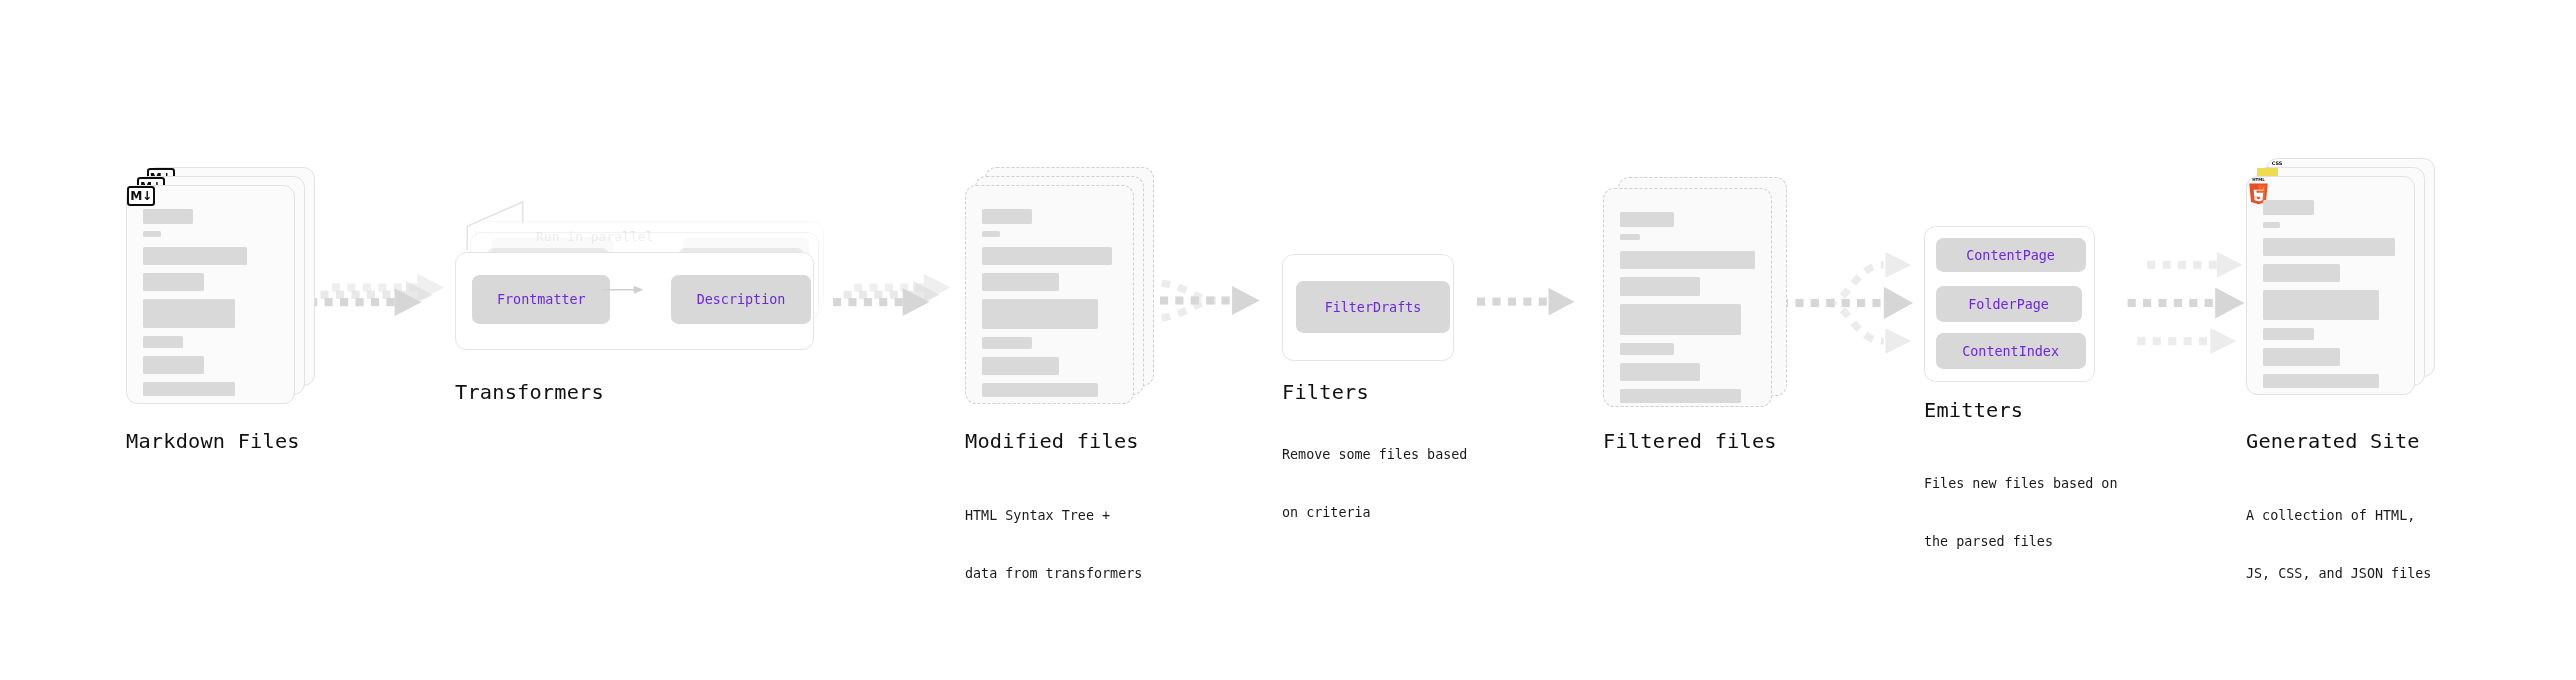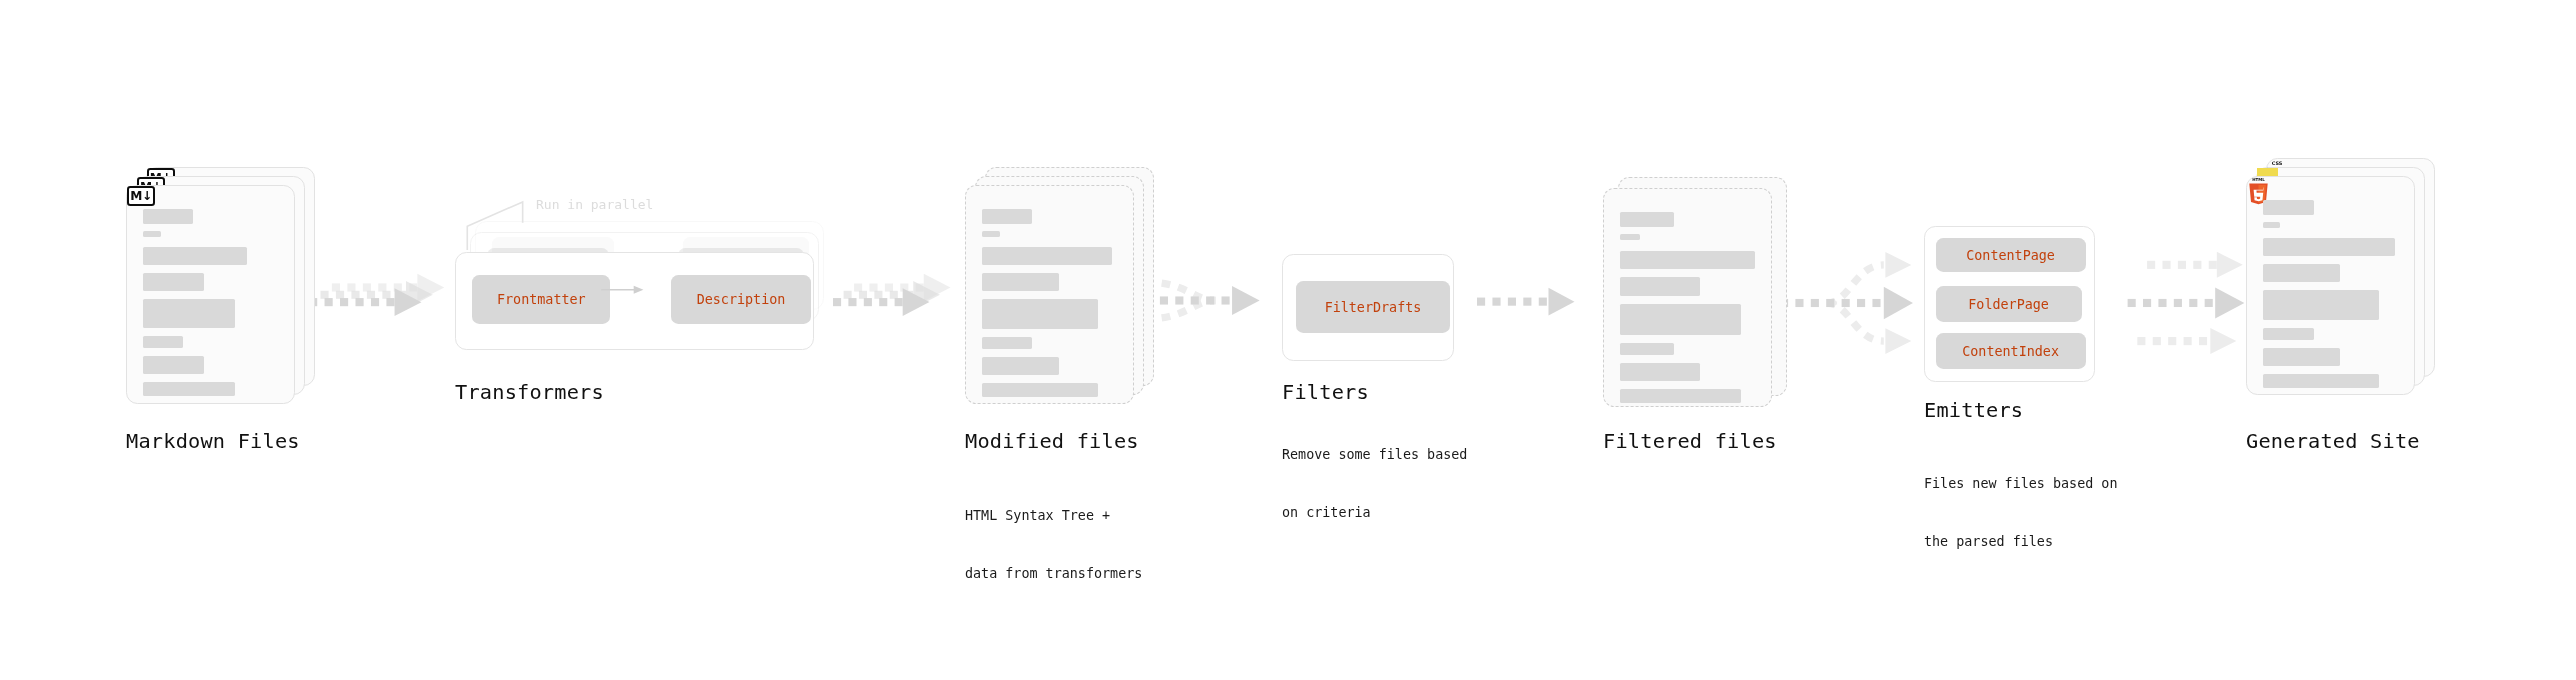--- a/index.html
+++ b/index.html
@@ -92,32 +92,33 @@
     border: 1.6px solid #e4e4e4;
     border-radius: 11.4px;
     background: #ffffff;
   }
   .pill {
     position: absolute;
     background: #d8d8d8;
     border-radius: 7.3px;
     display: flex; align-items: center; justify-content: center;
     font-size: 13.4px;
-    color: #c2410c;
+    color: #6d28d9;
     white-space: nowrap;
   }
   .ghost1 { opacity: 0.45; }
   .ghost2 { opacity: 0.22; }
 
   
   .parallel-label {
     position: absolute;
     font-size: 13px;
     color: #dcdcdc;
     white-space: nowrap;
+    margin-top: 32px;
   }
 
   svg { display: block; overflow: visible; }
   .arrowsvg { position: absolute; }
 </style>
 </head>
 <body>
 
 <div id="stage">
 
@@ -406,15 +407,19 @@
         <div class="bar" style="width:132px;height:18px;margin-bottom:8.1px;"></div>
         <div class="bar" style="width:77px;height:18px;margin-bottom:8.1px;"></div>
         <div class="bar" style="width:116px;height:30px;margin-bottom:8.1px;"></div>
         <div class="bar" style="width:51px;height:11.4px;margin-bottom:8.1px;"></div>
         <div class="bar" style="width:77px;height:18px;margin-bottom:8.1px;"></div>
         <div class="bar" style="width:116px;height:14px;"></div>
       </div>
     </div>
   </div>
   <div class="title" style="left:2246px; top:429px;">Generated Site</div>
+  <div class="subtitle" style="left:2246px; top:467px;">
+    <div>A collection of HTML,</div>
+    <div>JS, CSS, and JSON files</div>
+  </div>
 
 </div>
 
 
 </body></html>

